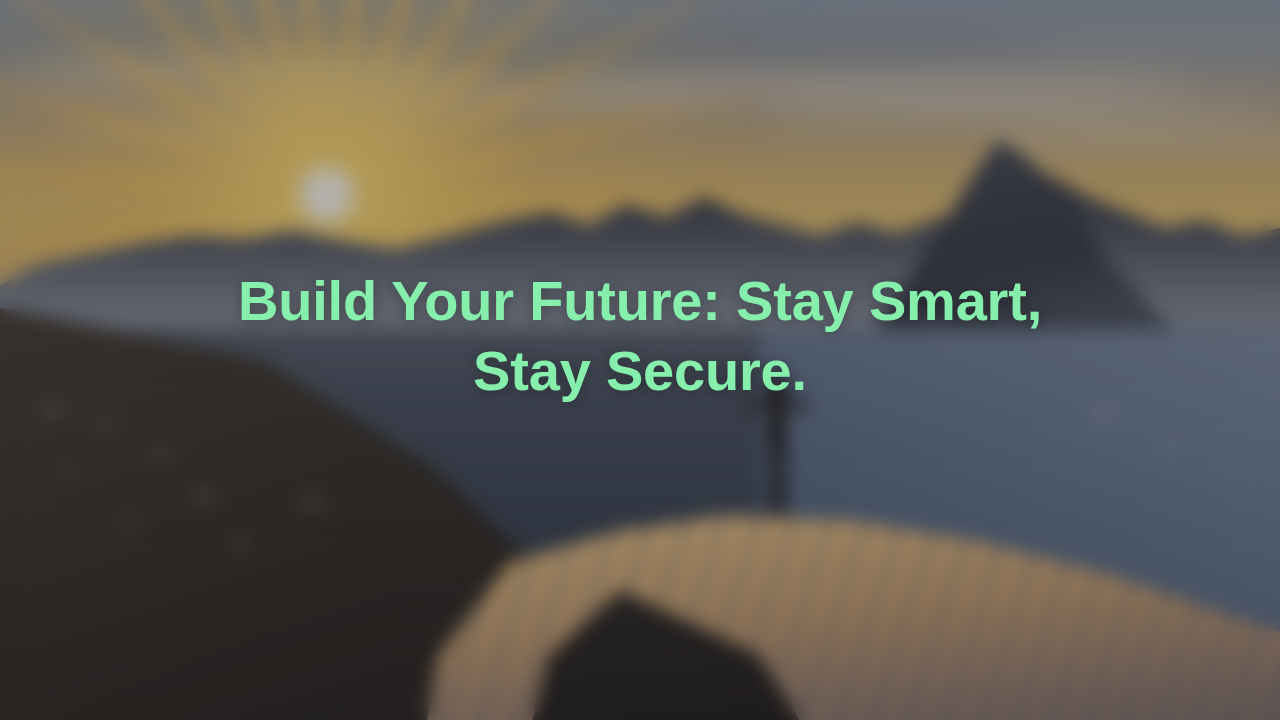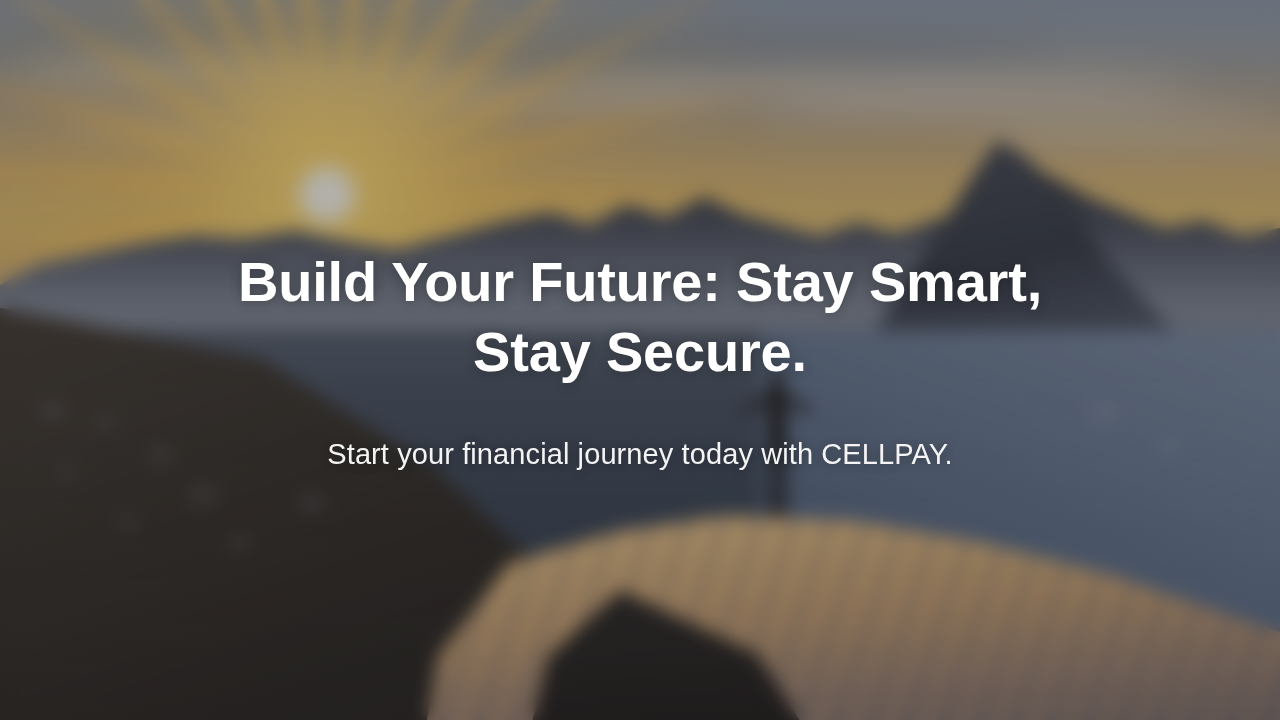--- a/index.html
+++ b/index.html
@@ -161,21 +161,21 @@
   }
 
   
   .content {
     position:absolute; inset:0;
     display:flex; flex-direction:column;
     align-items:center; justify-content:center;
     text-align:center;
   }
   .hero-title {
-    color:#ffffff;
+    color:#86efac;
     font-size:56px;
     line-height:70px;
     font-weight:700;
     letter-spacing:-0.2px;
     max-width:900px;
     margin-bottom:48px;
     text-shadow:0 1px 12px rgba(0,0,0,0.30);
   }
   .hero-subtitle {
     color:#f4f4f5;
@@ -267,16 +267,15 @@
     <div class="speck" style="left:300px; top:500px; width:24px; height:6px;"></div>
     <div class="speck" style="left:1090px;top:410px; width:28px; height:7px;"></div>
     <div class="speck" style="left:1160px;top:444px; width:20px; height:6px;"></div>
 
     <div class="photo-blur"></div>
     <div class="scrim"></div>
   </div>
 
   <div class="content">
     <h1 class="hero-title">Build Your Future: Stay Smart, Stay Secure.</h1>
-    <p class="hero-subtitle">Start your financial journey today with CELLPAY.</p>
   </div>
 
 </div>
 
 </body></html>

